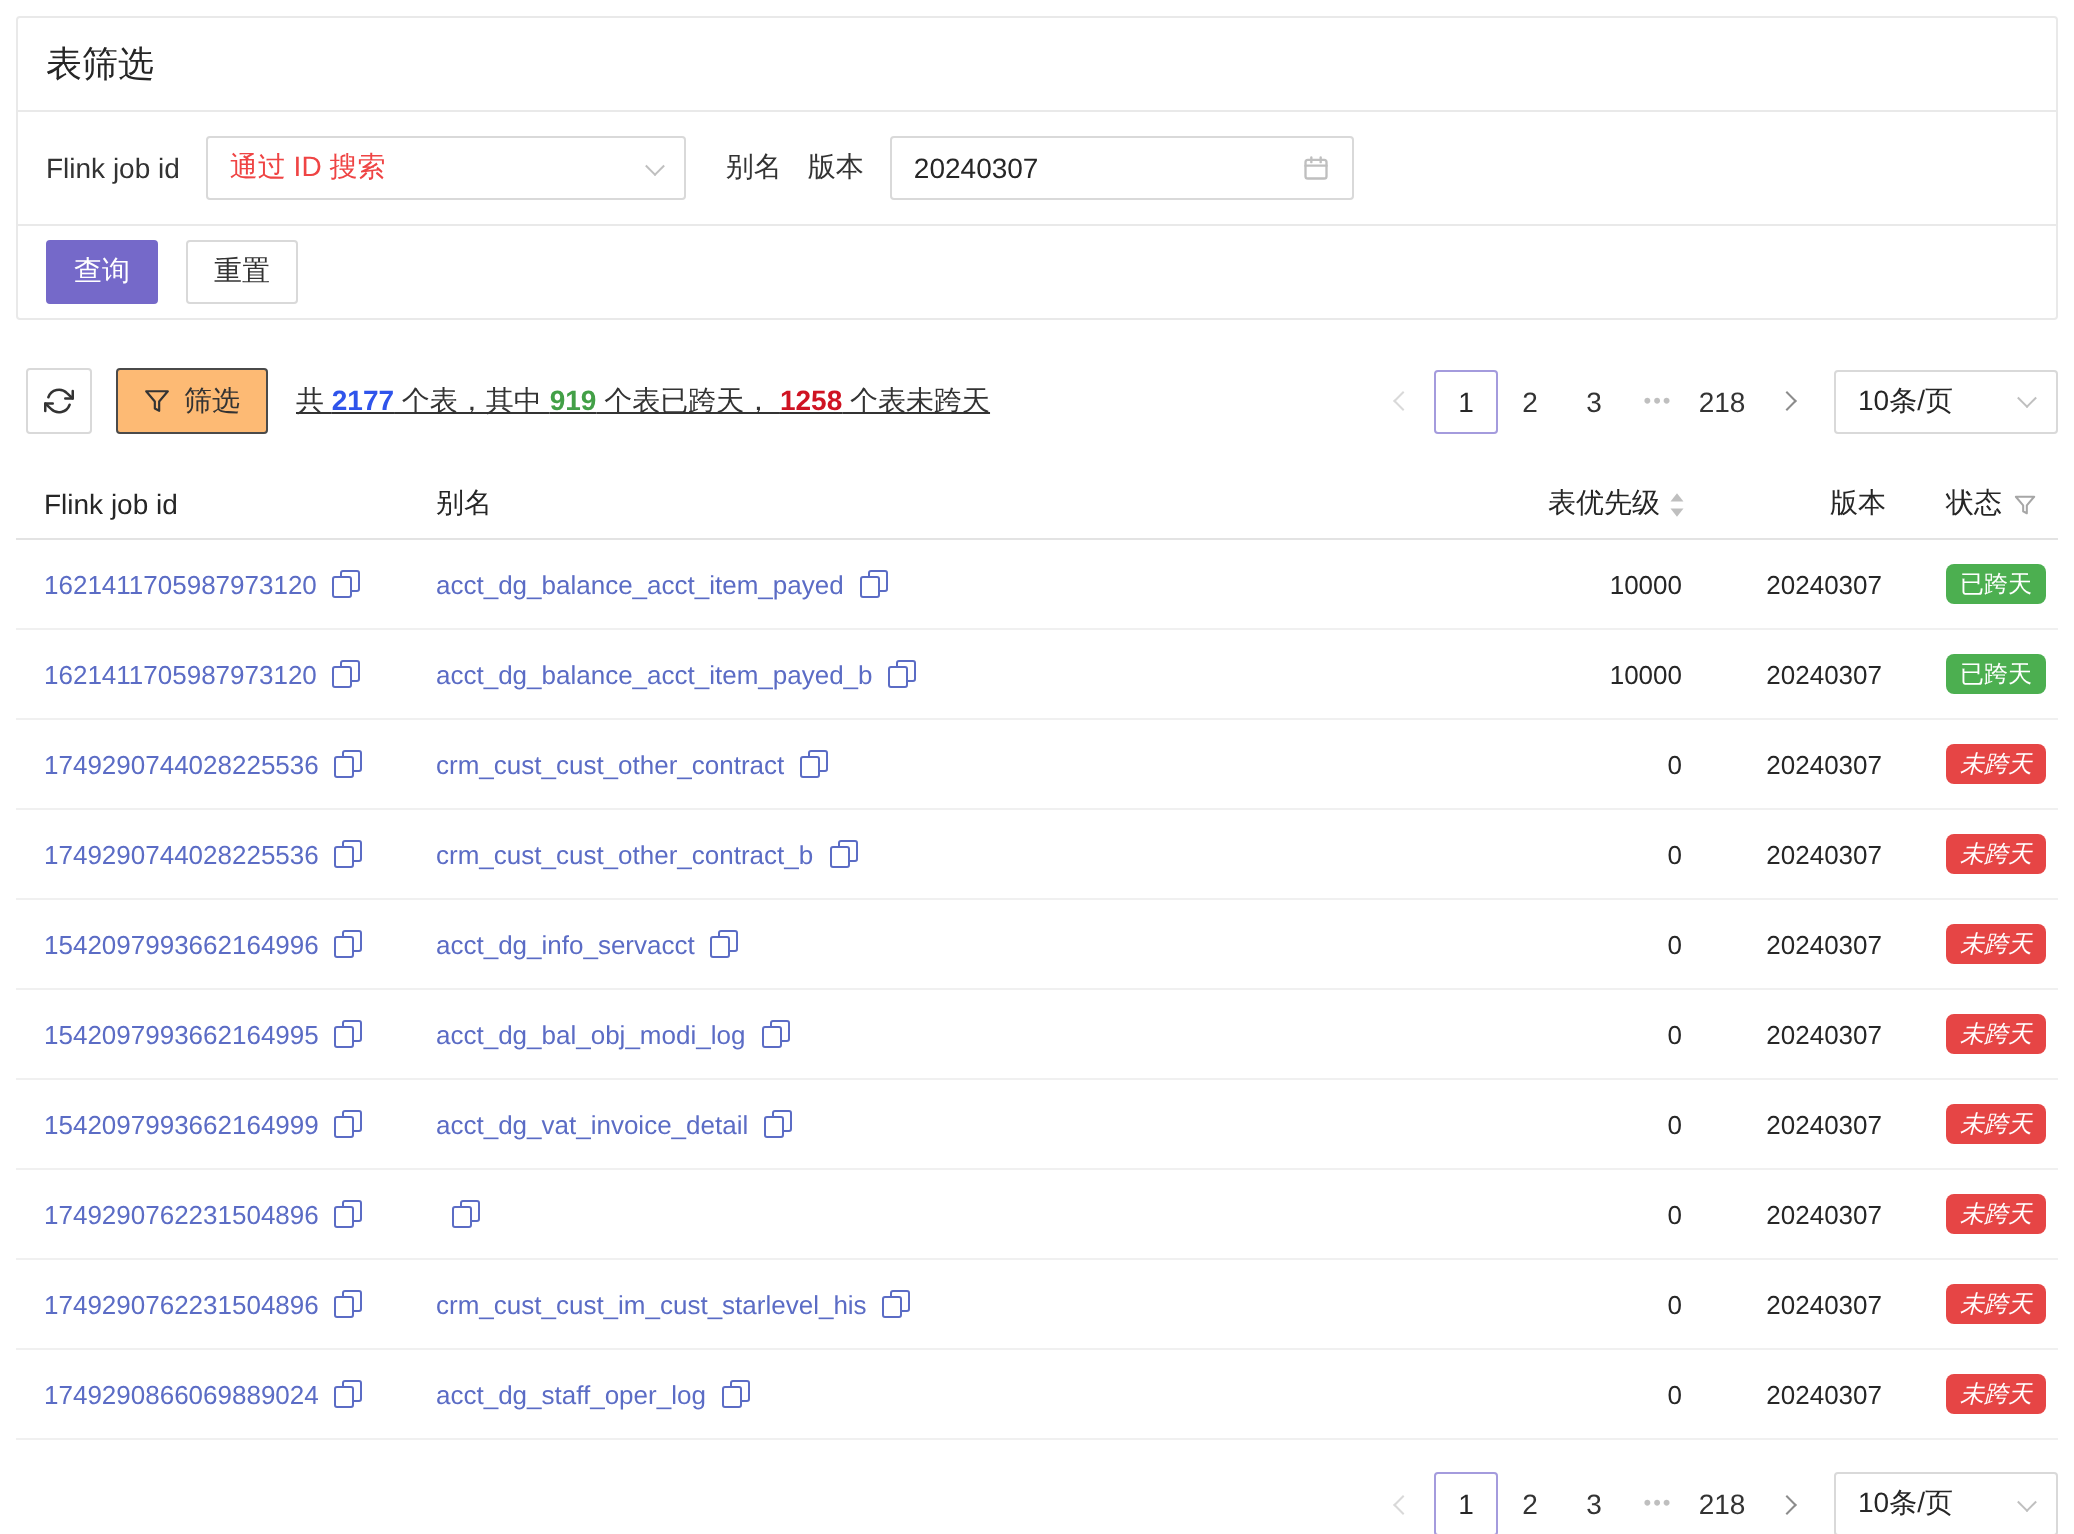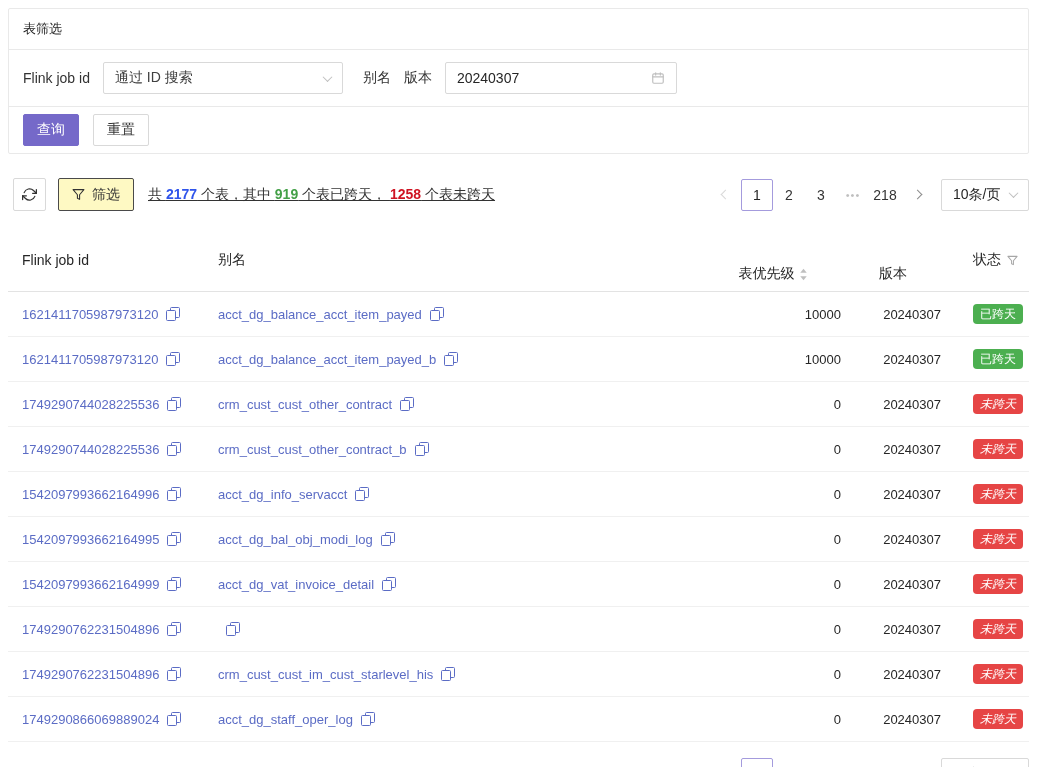--- a/index.html
+++ b/index.html
@@ -4,85 +4,85 @@
 <style>
   * { box-sizing: border-box; margin: 0; padding: 0; }
   html,body { background:#fff; }
   body {
     width:1037px; height:767px; margin:0 auto; overflow:hidden;
     font-family:"Liberation Sans","DejaVu Sans",sans-serif;
     font-size:14px; color:#333;
   }
   
   .card { margin:8px 8px 0; border:1px solid #e9e9e9; border-radius:2px; background:#fff; }
-  .card-header { padding:11px 14px; font-size:13px; color:#262626; border-bottom:1px solid #e9e9e9; }
+  .card-header { padding:11px 14px; font-size:18px; color:#262626; border-bottom:1px solid #e9e9e9; }
   .filter-row { display:flex; align-items:center; padding:12px 14px; border-bottom:1px solid #e9e9e9; }
   .flabel { margin-right:13px; white-space:nowrap; color:#333; }
   .select {
     height:32px; border:1px solid #d9d9d9; border-radius:2px; background:#fff;
     display:flex; align-items:center; justify-content:space-between;
     padding:0 11px; cursor:pointer;
   }
   .sel-w { width:240px; margin-right:20px; }
   .ver-w { width:232px; }
-  .placeholder { color:#404040; overflow:hidden; white-space:nowrap; }
+  .placeholder { color:#ef4444; overflow:hidden; white-space:nowrap; }
   .sel-value { color:#262626; }
   .chev { display:inline-block; width:7px; height:7px; border-color:#bfbfbf; }
   .chev-down  { border-right:1.5px solid #bfbfbf; border-bottom:1.5px solid #bfbfbf; transform:rotate(45deg) translate(-1px,-1px); }
   .chev-left  { border-left:1.5px solid currentColor; border-bottom:1.5px solid currentColor; transform:rotate(45deg); }
   .chev-right { border-top:1.5px solid currentColor; border-right:1.5px solid currentColor; transform:rotate(45deg); }
   .action-row { display:flex; align-items:center; gap:14px; padding:7px 14px; }
   .btn {
     height:32px; padding:0 13px; border:1px solid #d9d9d9; border-radius:2px;
     background:#fff; color:#333; font-size:14px; cursor:pointer;
     font-family:inherit; display:inline-flex; align-items:center;
   }
   .btn.primary { background:var(--accent,#7569c9); border-color:var(--accent,#7569c9); color:#fff; }
   
   .toolbar { display:flex; align-items:center; margin:24px 8px 0; }
   .icon-btn {
     width:33px; height:33px; border:1px solid #d9d9d9; border-radius:2px; background:#fff;
     display:inline-flex; align-items:center; justify-content:center; color:#333; cursor:pointer; margin-left:5px;
   }
   .filter-btn {
     height:33px; margin-left:12px; padding:0 13px; border:1px solid #4a4a4a; border-radius:2px;
-    background:#fef9c3; color:#333; font-size:14px; cursor:pointer; font-family:inherit;
+    background:#fdba74; color:#333; font-size:14px; cursor:pointer; font-family:inherit;
     display:inline-flex; align-items:center; gap:7px;
   }
   .summary { margin-left:14px; white-space:nowrap; color:#333;text-decoration:underline; }
   .num { font-weight:bold; }
   .num.total       { color:var(--summary-total,#2f54eb); }
   .num.crossed     { color:var(--summary-crossed,#43a047); }
   .num.notcrossed  { color:var(--summary-not-crossed,#cf1322); }
   
   .pager { display:flex; align-items:center; margin-left:auto; }
   .page-btn {
     min-width:32px; height:32px; padding:0 4px; border-radius:2px;
     display:inline-flex; align-items:center; justify-content:center;
     color:#333; cursor:pointer; user-select:none; background:#fff;
   }
   .page-btn.active { border:1px solid var(--accent-border,#a49bdd); color:#262626; }
   .page-btn.ellipsis { color:rgba(0,0,0,0.25); font-size:11px; letter-spacing:1px; }
   .chev-btn { color:#8c8c8c; }
   .chev-btn.disabled { color:#d9d9d9; cursor:default; }
-  .page-size { width:88px; margin-left:8px; font-size:14px; color:#262626; }
+  .page-size { width:112px; margin-left:8px; font-size:14px; color:#262626; }
   .bottom-bar { display:flex; align-items:center; justify-content:flex-end; margin:16px 8px 0; }
   
   .table { margin:18px 8px 0; }
   .thead, .trow {
     display:grid;
     grid-template-columns:196px 1fr 140px 100px 86px;
     align-items:center;
   }
   .thead { border-bottom:1px solid #e3e3e3; }
   .th { padding:8px 0 8px 14px; color:#262626; font-size:14px; }
   .trow { height:45px; border-bottom:1px solid #f0f0f0; font-size:13px; }
   .td { padding-left:14px; color:#262626; }
   .right { text-align:right; padding-left:0; padding-right:2px; }
-  .th.right { display:flex; align-items:center; justify-content:center; gap:4px; padding-right:0;margin-top:28px; }
+  .th.right { display:flex; align-items:center; justify-content:flex-end; gap:4px; padding-right:0; }
   .status-col { padding-left:30px; display:flex; align-items:center; gap:6px; }
   .link { color:var(--link,#5b6cc5); text-decoration:none; cursor:pointer; white-space:nowrap;margin-top:44px; }
   .copy-icon {
     position:relative; display:inline-block; width:14px; height:14px;
     margin-left:8px; vertical-align:-2px; color:var(--link,#5b6cc5); cursor:pointer;
   }
   .copy-icon::before {
     content:""; position:absolute; left:4px; top:0; width:8px; height:9px;
     border:1.5px solid currentColor; border-radius:1.5px;
   }

